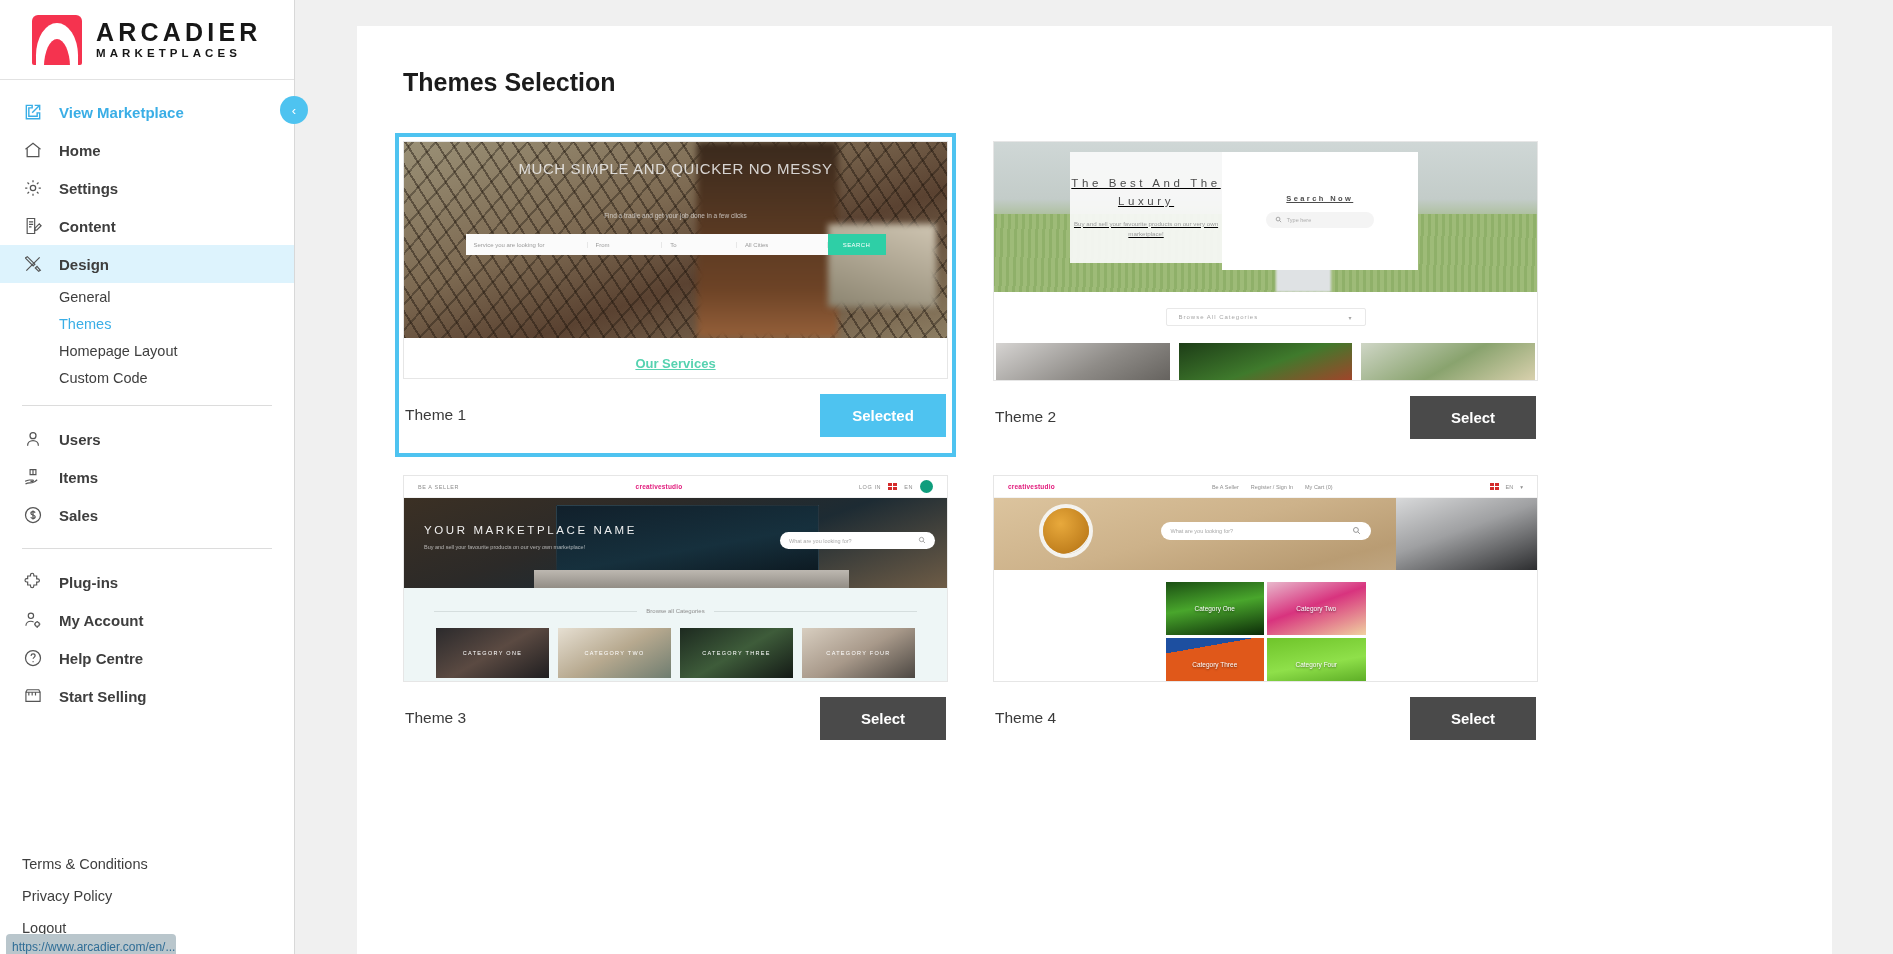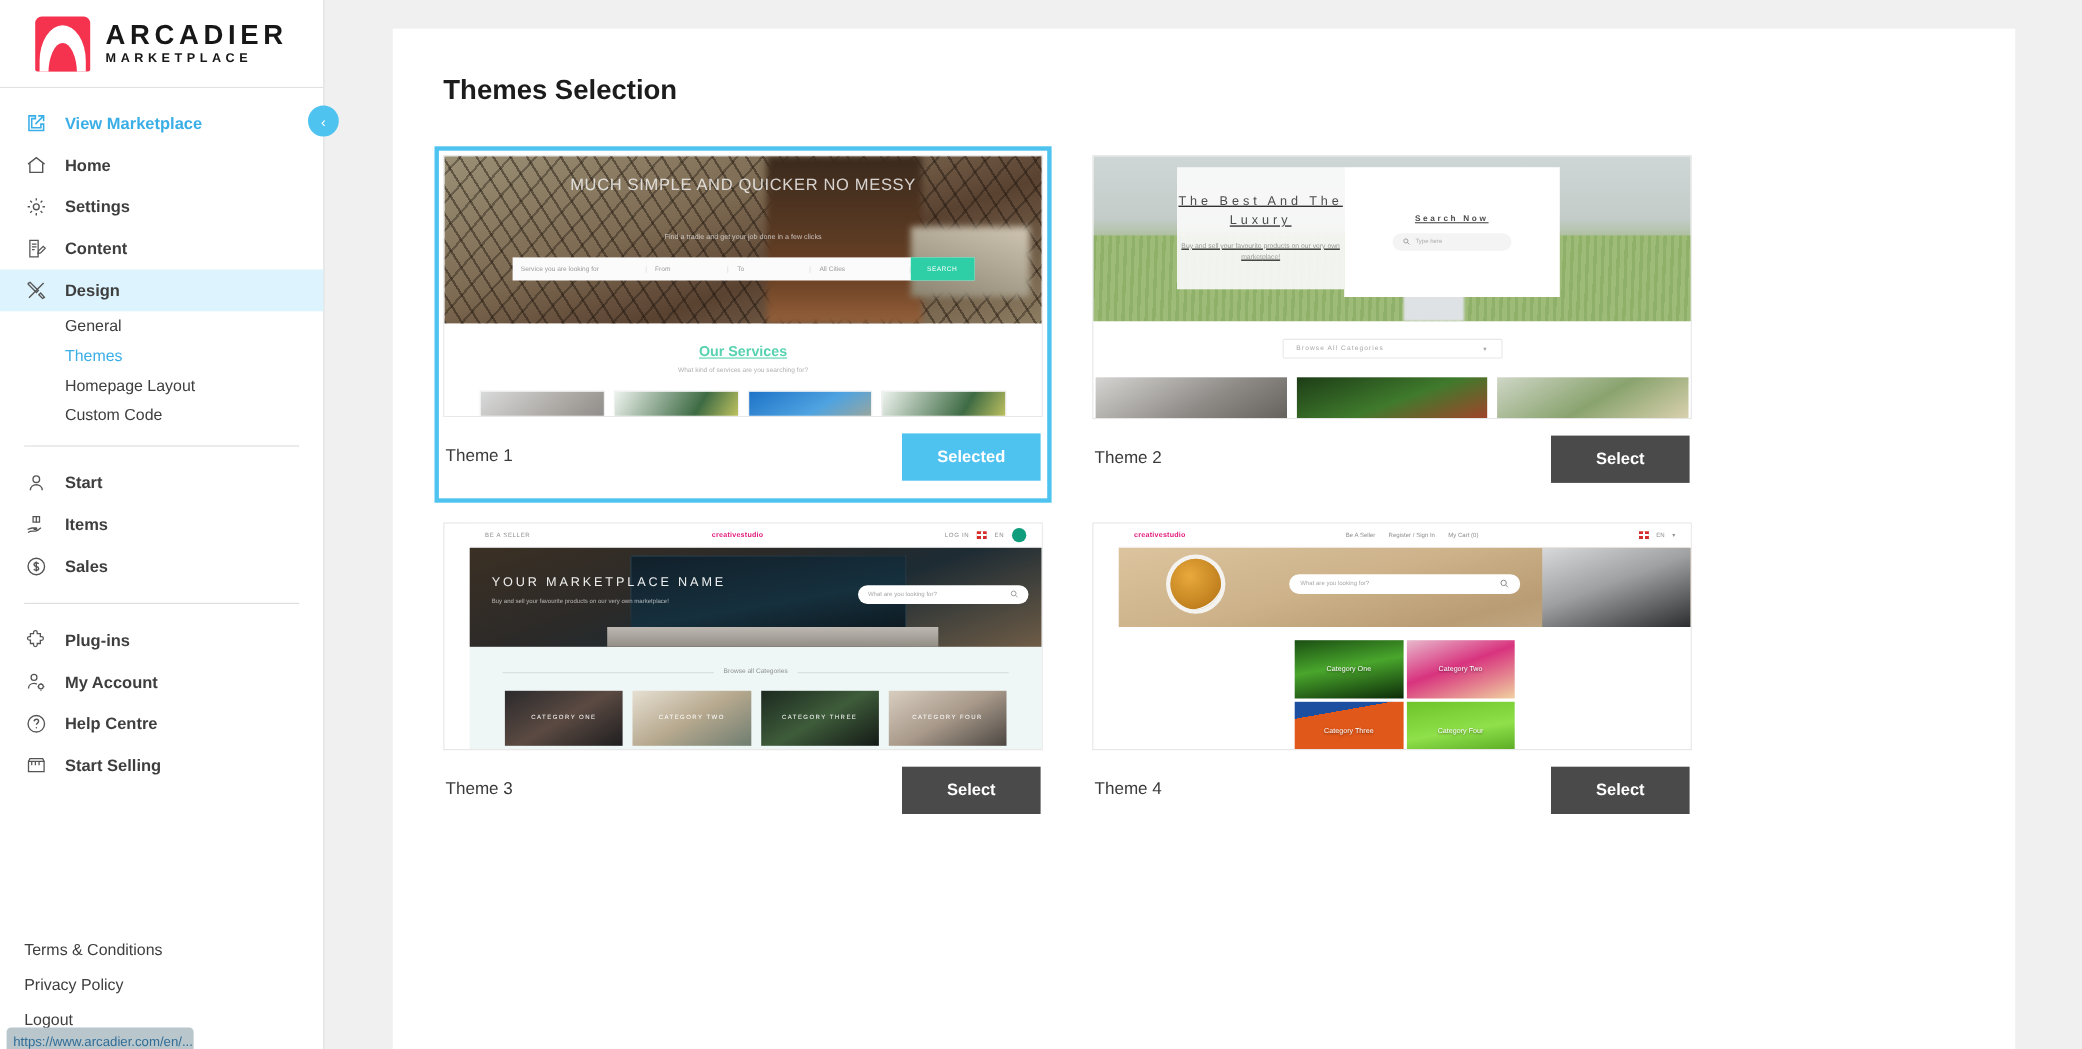--- a/index.html
+++ b/index.html
@@ -137,39 +137,39 @@
     padding: 4px 4px 0 4px;
     margin: -4px -4px 0 -4px;
   }
   .preview {
     width: 100%; height: 240px;
     overflow: hidden; position: relative;
     border: 1px solid #e6e6e6;
     background: #fff;
   }
   .theme-card.selected .preview { height: 238px; }
-  .row3 .preview { height: 207px; padding-left: 23px; }
+  .row3 .preview { height: 207px; }
 
   .card-foot {
     display: flex; align-items: center; justify-content: space-between;
     height: 72px; padding: 0 2px;
   }
   .theme-label { font-size: 15.5px; color: #3a3a3a; }
   .btn {
     width: 126px; height: 43px;
     border: none; cursor: pointer;
     font-size: 15px; font-weight: bold; color: #ffffff;
     font-family: "Liberation Sans", sans-serif;
   }
   .btn.primary { background: #4ec3f0; }
   .btn.dark { background: #4a4a4a; }
 
   
   .t1-hero {
-    height: 152px; position: relative; overflow: hidden;
+    height: 196px; position: relative; overflow: hidden;
     background:
       repeating-linear-gradient(58deg, rgba(30,20,12,.45) 0 2px, rgba(255,255,255,0) 2px 13px),
       repeating-linear-gradient(-48deg, rgba(25,18,10,.35) 0 2px, rgba(255,255,255,0) 2px 17px),
       linear-gradient(160deg,#9a9076 0%,#7d6a52 38%,#5a4231 62%,#8c7d62 100%);
     padding-left: 16px;
   }
   .t1-hero::before {
     content:""; position:absolute; left:54%; top:0; width:26%; height:100%;
     background: linear-gradient(180deg,#3a2a1d,#6d4326 75%,#95603a);
     filter: blur(3px);
@@ -372,21 +372,21 @@
 </style>
 </head>
 <body>
 
 <aside class="sidebar">
 
   <div class="brand">
     <div class="brand-logo"></div>
     <div class="brand-text">
       <div class="brand-name">ARCADIER</div>
-      <div class="brand-sub">MARKETPLACE</div>
+      <div class="brand-sub">MARKETPLACES</div>
     </div>
   </div>
 
   <button class="collapse-btn">
     <span>‹</span>
   </button>
 
   <nav class="nav">
 
     <div class="nav-item accent">
@@ -457,21 +457,21 @@
 
     <div class="nav-sep"></div>
 
     <div class="nav-item">
       <span class="nav-icon">
         <svg viewBox="0 0 24 24" fill="none" stroke="currentColor" stroke-width="1.5">
           <circle cx="12" cy="8" r="3.6"></circle>
             <path d="M5.5 20c0-3.6 2.9-6 6.5-6s6.5 2.4 6.5 6"></path>
         </svg>
       </span>
-      <span>Start</span>
+      <span>Users</span>
     </div>
 
     <div class="nav-item">
       <span class="nav-icon">
         <svg viewBox="0 0 24 24" fill="none" stroke="currentColor" stroke-width="1.4">
           <path d="M8.5 3.2h7v6h-7z"></path>
             <path d="M12 3.2v6"></path>
             <path d="M2.5 17c2 0 3-1.4 5-1.4h4.2c1 0 1 1.6 0 1.6H9"></path>
           <path d="M3 20.5c3-2.2 5-1.2 8-1.6 2.2-.3 4-1.6 6-3.6"></path>
         </svg>

